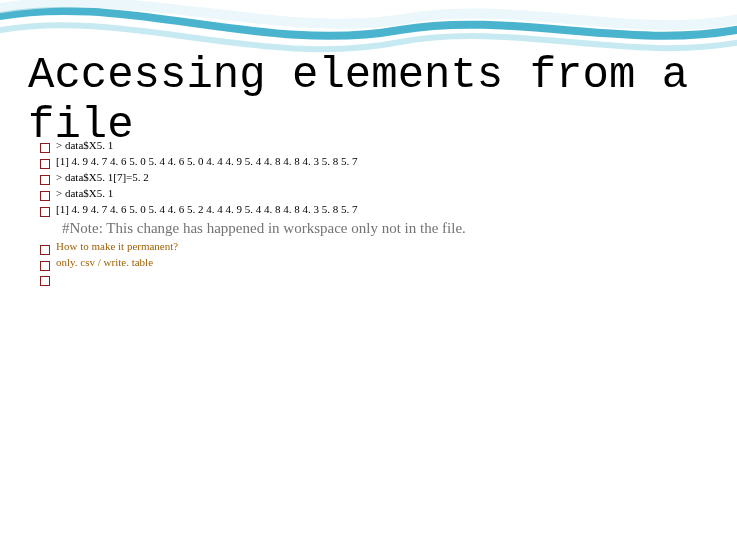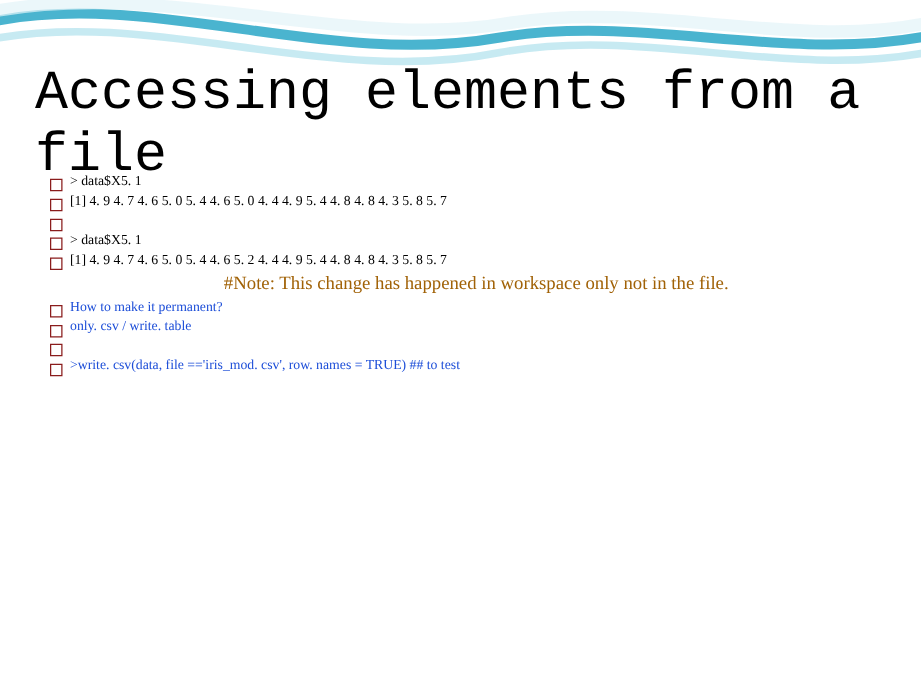--- a/index.html
+++ b/index.html
@@ -42,22 +42,22 @@
     width: 10px;
     height: 10px;
     border: 1px solid #8a1c1c;
     background: transparent;
     margin-right: 6px;
     margin-top: 5px;
     flex-shrink: 0;
   }
   .code  { color: #000; font-family: Georgia, serif; }
   .code2 { color: #000; font-family: Georgia, serif; }
-  .dark  { color: #1d4ed8; font-family: Georgia, serif; }
-  .note  { color: #a16207; font-family: Georgia, serif; margin-left: 22px; font-size: 15px; line-height:1.45;text-align:center; }
+  .dark  { color: #a16207; font-family: Georgia, serif; }
+  .note  { color: #737373; font-family: Georgia, serif; margin-left: 22px; font-size: 15px; line-height:1.45; }
 </style>
 </head>
 <body>
 
 <div class="wave-container">
   <svg width="737" height="90" viewBox="0 0 737 90">
     <path d="M -10 18 C 120 -10, 260 55, 400 30 C 520 10, 640 55, 760 25" fill="none" stroke="#2aa7c7" stroke-width="8" opacity="0.85"></path>
     <path d="M -10 32 C 120 5, 260 70, 400 42 C 520 20, 640 68, 760 38" fill="none" stroke="#8fd6e6" stroke-width="6" opacity="0.5"></path>
     <path d="M -10 10 C 130 -18, 280 42, 410 18 C 530 0, 650 45, 760 14" fill="none" stroke="#e2f3f8" stroke-width="10" opacity="0.7"></path>
   </svg>
@@ -72,20 +72,21 @@
     <span class="code">&gt; data$X5. 1</span>
   </div>
 
   <div class="line">
     <span class="bullet"></span>
     <span class="code"> [1] 4. 9  4. 7  4. 6  5. 0  5. 4  4. 6  5. 0  4. 4  4. 9  5. 4  4. 8  4. 8  4. 3  5. 8  5. 7</span>
   </div>
 
   <div class="line">
     <span class="bullet"></span>
+    <span class="code">&gt; data$X5. 1[7]=5. 2</span>
   </div>
 
   <div class="line">
     <span class="bullet"></span>
     <span class="code2">&gt; data$X5. 1</span>
   </div>
 
   <div class="line">
     <span class="bullet"></span>
     <span class="code">  [1] 4. 9  4. 7  4. 6  5. 0  5. 4  4. 6  5. 2  4. 4  4. 9  5. 4  4. 8  4. 8  4. 3  5. 8  5. 7</span>
@@ -102,18 +103,14 @@
     <span class="bullet"></span>
     <span class="dark">only. csv / write. table</span>
   </div>
 
   <div class="line">
     <span class="bullet"></span>
   </div>
 
 
 
-  <div class="line">
-    <span class="bullet"></span>
-    <span class="dark">&gt;write. csv(data, file =='iris_mod. csv', row. names = TRUE)   ## to test</span>
-  </div>
 
 </div>
 
 </body></html>

